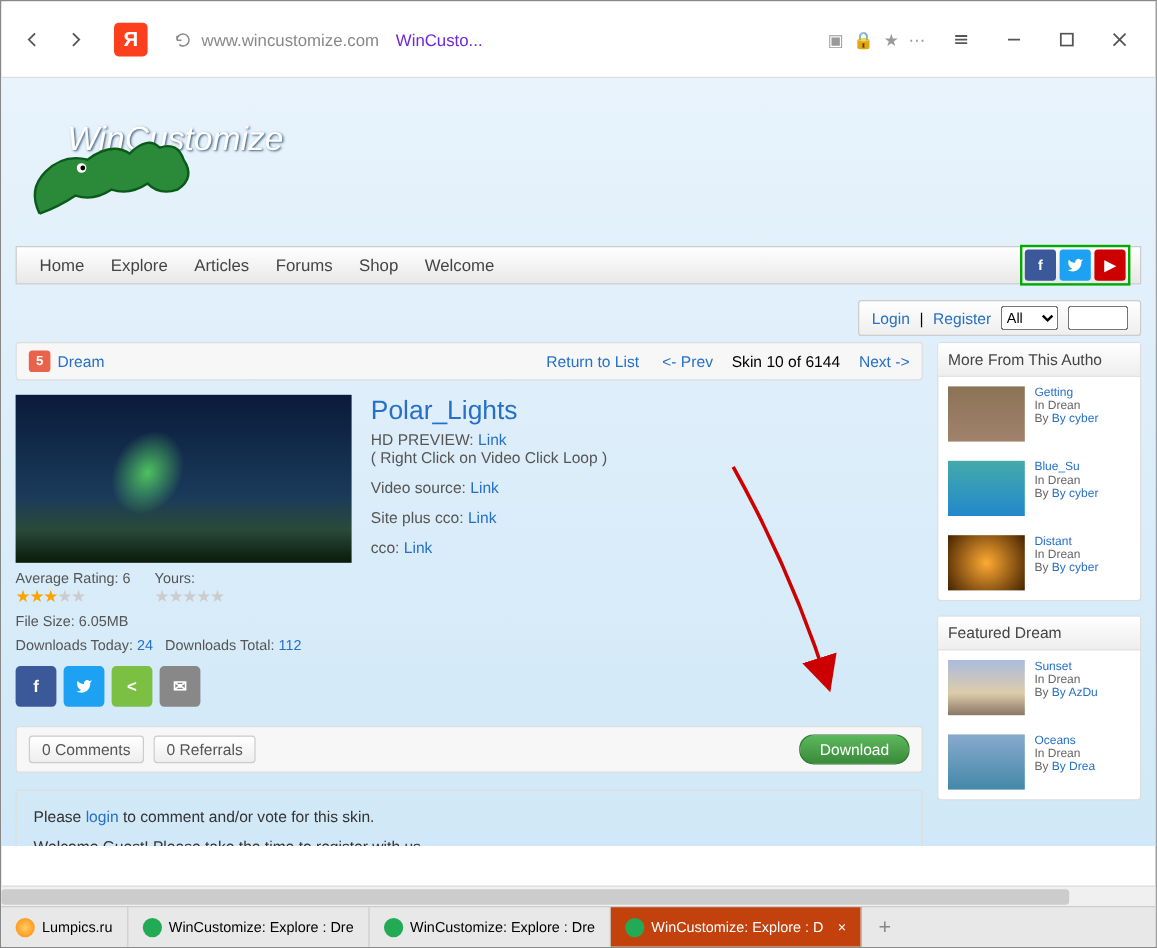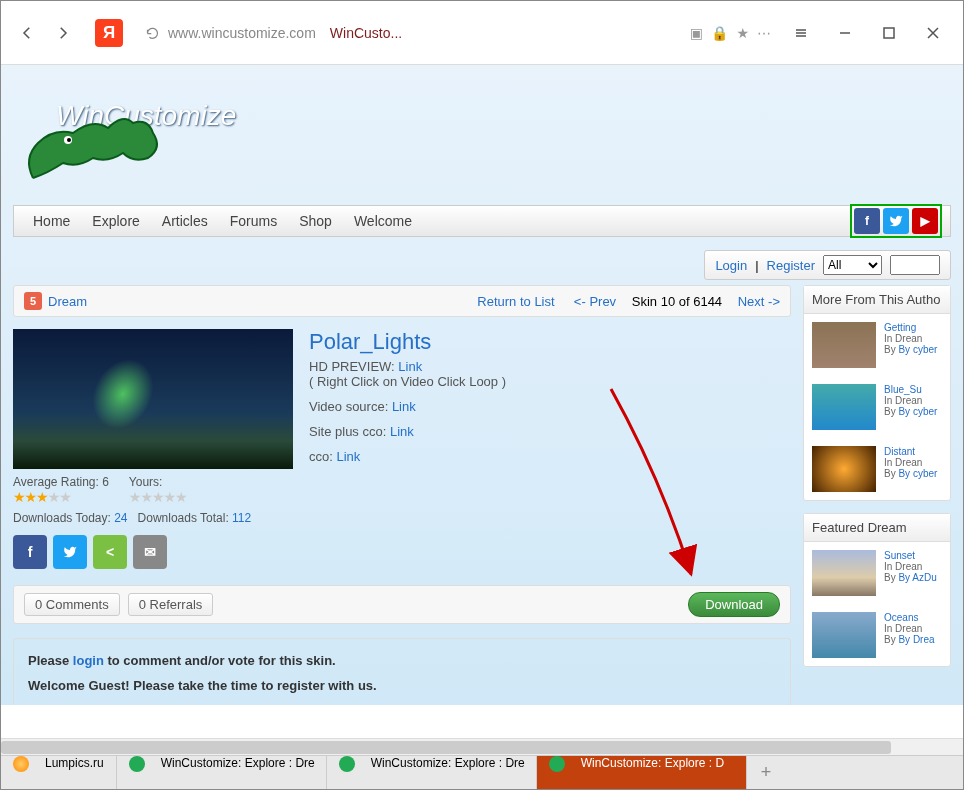--- a/index.html
+++ b/index.html
@@ -4,36 +4,36 @@
 <style>
 *{margin:0;padding:0;box-sizing:border-box;font-family:"Segoe UI",Tahoma,sans-serif}
 body{background:#fff;width:964px;height:790px;overflow:hidden;border:1px solid #888;position:relative}
 .titlebar{height:64px;display:flex;align-items:center;padding:0 8px;border-bottom:1px solid #ddd}
 .nav-btn{width:36px;height:36px;display:flex;align-items:center;justify-content:center;color:#333;font-size:18px}
 .nav-btn svg{width:18px;height:18px;stroke:#555;stroke-width:2;fill:none}
 .ya{width:28px;height:28px;background:#fc3f1d;color:#fff;border-radius:4px;display:flex;align-items:center;justify-content:center;font-weight:bold;margin:0 14px;font-size:17px}
 .addr{flex:1;display:flex;align-items:flex-end;padding:0 8px;font-size:14px;color:#666;gap:8px}
 .addr svg{width:15px;height:15px;stroke:#888;fill:none;stroke-width:2}
 .addr-url{color:#888}
-.addr-title{color:#7f1d1d;margin-left:6px}
+.addr-title{color:#6d28d9;margin-left:6px}
 .tbicons{display:flex;align-items:center;gap:6px;color:#999}
 .win-btn{width:44px;height:40px;display:flex;align-items:center;justify-content:center;color:#555}
 .win-btn svg{width:12px;height:12px;stroke:#555;stroke-width:1.5;fill:none}
 .content-area{height:640px;overflow:hidden;position:relative;background:linear-gradient(#e8f3fc,#d0e8f7)}
 .banner{height:105px;position:relative}
 .logo-text{font-size:28px;color:#fff;font-style:italic;text-shadow:1px 1px 2px #3a5a7a;margin-left:55px;margin-top:35px}
 .lizard{position:absolute;left:12px;top:8px}
 .mainnav{height:32px;background:linear-gradient(#fff,#e8e8e8);border:1px solid #ccc;border-radius:0;margin:0 12px;display:flex;align-items:center;padding:0 8px;font-size:14px}
 .mainnav a{color:#444;text-decoration:none;padding:0 11px}
 .social-box{margin-left:auto;display:flex;gap:3px;border:2px solid #0a0;padding:2px}
 .social-box div{width:26px;height:26px;border-radius:3px;display:flex;align-items:center;justify-content:center;color:#fff;font-weight:bold;font-size:12px}
 .fb{background:#3b5998}.tw{background:#1da1f2}.yt{background:#c00}
 .auth-bar{position:absolute;right:12px;top:185px;background:linear-gradient(#fff,#eee);border:1px solid #ccc;border-radius:3px;height:30px;display:flex;align-items:center;padding:0 10px;font-size:13px;gap:8px}
 .auth-bar a{color:#2670c8;text-decoration:none}
-.auth-bar select{font-size:12px;height:20px;width:59px}
+.auth-bar select{font-size:12px;height:20px;width:48px}
 .page-body{display:flex;gap:12px;padding:12px;margin-top:36px}
 .left-col{flex:1;min-width:0}
 .breadcrumb-row{background:#f7f7f7;border:1px solid #ddd;border-radius:3px;padding:6px 10px;display:flex;align-items:center;font-size:13px;margin-bottom:12px}
 .breadcrumb-row a{color:#2670c8;text-decoration:none}
 .bc-icon{width:18px;height:18px;background:#e8634a;border-radius:3px;margin-right:6px;display:flex;align-items:center;justify-content:center;color:#fff;font-size:11px;font-weight:bold}
 .bc-right{margin-left:auto;display:flex;gap:6px;align-items:center}
 .skin-row{display:flex;gap:16px}
 .preview-col{width:280px}
 .preview-img{width:280px;height:140px;background:linear-gradient(180deg,#0a1a3a 0%,#1a3a5a 60%,#2a4a3a 80%,#0a1a0a 100%);position:relative;overflow:hidden}
 .aurora{position:absolute;left:80px;top:30px;width:60px;height:70px;background:radial-gradient(ellipse,#6f6,transparent 70%);opacity:.7;transform:skewX(-10deg)}
@@ -48,38 +48,38 @@
 .detail-col{flex:1;font-size:13px;color:#555}
 .title{color:#2670c8;font-size:22px;margin-bottom:4px}
 .updated{color:#2670c8;font-size:13px;margin-bottom:10px}
 .highlight-box{border:2px solid #c00;border-radius:6px;padding:4px 6px;margin-bottom:12px;font-size:12px;position:relative}
 .detail-col p{margin-bottom:10px}
 .detail-col a{color:#2670c8;text-decoration:none}
 .action-row{background:#f7f7f7;border:1px solid #ddd;border-radius:3px;padding:6px 10px;display:flex;align-items:center;margin-top:16px;font-size:13px}
 .pill-btn{background:linear-gradient(#fff,#eee);border:1px solid #ccc;border-radius:3px;padding:3px 10px;margin-right:8px;color:#555}
 .dl-btn{margin-left:auto;background:linear-gradient(#5cb85c,#3a8a3a);color:#fff;border-radius:12px;padding:4px 16px;font-size:13px;border:1px solid #2a7a2a}
 .bottom-box{border:1px solid #ddd;border-radius:3px;padding:14px;margin-top:14px;font-size:13px;color:#333}
-.bottom-box b{font-weight:bold}
+.bottom-box b{font-weight:normal}
 .bottom-box a{color:#2670c8;text-decoration:none}
 .bottom-box p{margin-bottom:10px}
-.right-col{width:148px}
+.right-col{width:170px}
 .side-panel{border:1px solid #ddd;border-radius:3px;background:#fff;margin-bottom:12px}
 .side-header{background:linear-gradient(#fff,#eee);border-bottom:1px solid #ddd;padding:6px 8px;font-size:13px;color:#444}
 .side-item{display:flex;gap:8px;padding:8px;font-size:10px}
 .thumb{width:64px;height:46px;flex-shrink:0;background:#888}
 .t1{background:linear-gradient(#8b7355,#a0826d)}
 .t2{background:linear-gradient(#4aa,#28c)}
 .t3{background:radial-gradient(circle,#fa3,#420)}
 .t4{background:linear-gradient(#abd,#dca 60%,#876)}
 .t5{background:linear-gradient(#8ac,#48a)}
 .side-item a{color:#2670c8;text-decoration:none;display:block}
 .side-item .line2{color:#666}
 .annotation-arrow{position:absolute;left:600px;top:378px;pointer-events:none;z-index:10}
 .taskbar{position:absolute;bottom:0;left:0;right:0;height:34px;background:#e8e8e8;border-top:1px solid #ccc;display:flex;align-items:stretch}
-.tab{display:flex;align-items:flex-start;padding:0 12px;font-size:12px;gap:16px;border-right:1px solid #ccc;max-width:210px;overflow:hidden;white-space:nowrap}
+.tab{display:flex;align-items:center;padding:0 12px;font-size:12px;gap:6px;border-right:1px solid #ccc;max-width:210px;overflow:hidden;white-space:nowrap}
 .tab.active{background:#c2410c;color:#fff}
 .tab-icon{width:16px;height:16px;border-radius:50%;flex-shrink:0}
 .orange{background:radial-gradient(circle,#fc6,#f80)}
 .green-liz{background:#2a5}
 .close-x{color:#fff;margin-left:6px}
 .plus-tab{padding:0 14px;display:flex;align-items:center;font-size:18px;color:#888}
 .scroll-track{position:absolute;bottom:34px;left:0;right:0;height:17px;background:#f0f0f0;border-top:1px solid #ddd}
 .scroll-thumb{position:absolute;left:0;top:2px;height:13px;width:890px;background:#ccc;border-radius:3px}
 </style>
 </head>
@@ -185,20 +185,21 @@
           <div class="rating-row">
             <div>
               <div>Average Rating: 6</div>
               <div class="stars">★★★<span class="grey">★★</span></div>
             </div>
             <div>
               <div>Yours:</div>
               <div class="stars"><span class="grey">★★★★★</span></div>
             </div>
           </div>
+          <div class="meta-line">File Size: 6.05MB</div>
           <div class="meta-line">
             <span>Downloads Today: </span><a>24</a>&nbsp;&nbsp;
             <span>Downloads Total: </span><a>112</a>
           </div>
           <div class="share-row">
             <div class="sfb">f</div>
             <div class="stw">
                 <svg width="16" height="14" viewBox="0 0 24 24" fill="#fff">
                   <path d="M23 3a10.9 10.9 0 01-3.14 1.53 4.48 4.48 0 00-7.86 3v1A10.66 10.66 0 013 4s-4 9 5 13a11.64 11.64 0 01-7 2c9 5 20 0 20-11.5a4.5 4.5 0 00-.08-.83A7.72 7.72 0 0023 3z"></path>
                 </svg>

